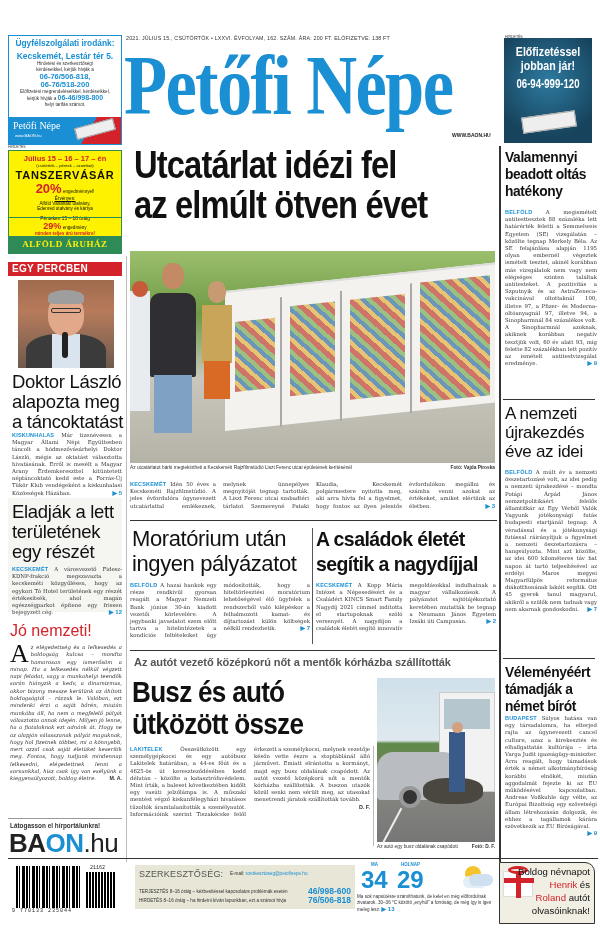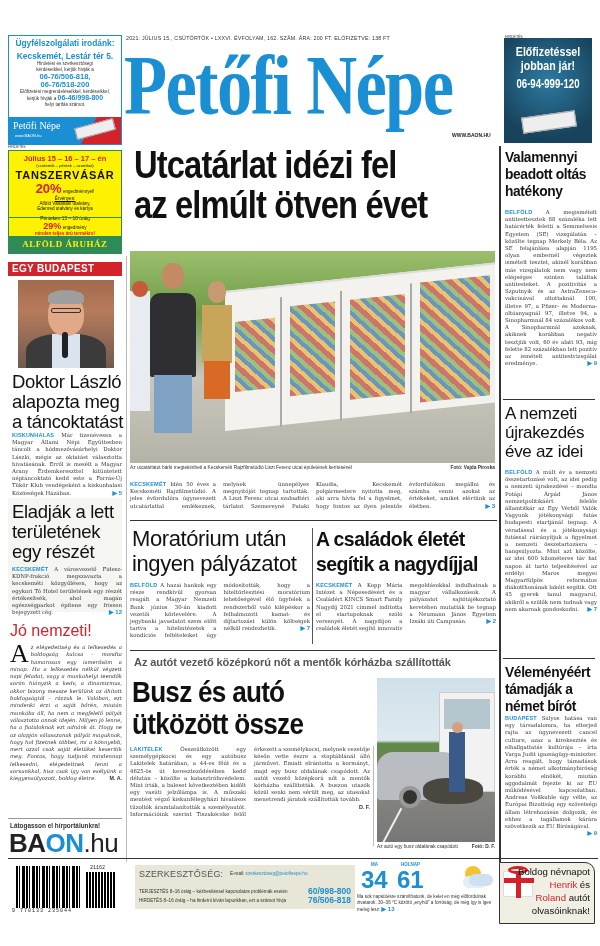--- a/index.html
+++ b/index.html
@@ -191,21 +191,21 @@
   <div class="k" style="font-size:4.6px">Edenred utalvány és kártya</div>
   <div class="div"></div>
   <div class="k" style="font-size:4.8px;margin-top:5px">Pénteken 15 – 18 óráig</div>
   <div class="k" style="font-size:4.6px"><span class="r" style="font-size:9px">29%</span> <span>engedmény</span></div>
   <div class="r" style="font-size:4.6px;text-decoration:underline">minden teljes árú termékre!</div>
   <div class="r" style="font-size:3px;font-weight:normal">Az akció adta engedmények nem összevonhatók! Az akció</div>
   <div class="r" style="font-size:3px;font-weight:normal">Az engedmények a legolcsóbb termékre vonatkoznak.</div>
   <div class="bottom">ALFÖLD ÁRUHÁZ</div>
 </div>
 
-<div id="egy-label" class="abs">EGY BUDAPEST</div>
+<div id="egy-label" class="abs">EGY PERCBEN</div>
 <div id="egy-photo" class="abs">
   <div class="vest"></div>
     <div class="shirt"></div>
     <div class="face"></div>
     <div class="hair"></div>
     <div class="glasses"></div>
     <div class="mic"></div>
 </div>
 <div id="egy-title" class="abs">Doktor László alapozta meg a táncoktatást</div>
 <div id="egy-body" class="abs body">
@@ -343,28 +343,28 @@
 <div id="r3-body" class="abs body">
   <span class="loc">BUDAPEST</span>
   <span>Súlyos hatása van egy társadalomra, ha elterjed rajta az úgynevezett cancel culture, azaz a kirekesztés és elhallgattatás kultúrája – írta Varga Judit igazságügy-miniszter. Arra reagált, hogy támadások érték a német alkotmánybíróság korábbi elnökét, miután aggodalmát fejezte ki az EU működésével kapcsolatban. Andreas Voßkuhle úgy vélte, az Európai Bizottság egy szövetségi állam létrehozásán dolgozik, és ehhez a tagállamok kárára szövetkezik az EU Bíróságával.</span>
   <span class="arrow">▶ 9</span>
 </div>
 
 <div class="hline" style="left:8px;top:858px;width:590px;background:#333"></div>
 <div id="editorial" class="abs">
   <div class="h">SZERKESZTŐSÉG:</div>
   <div class="mail"><span>E-mail:</span> <b>szerkesztoseg@petofinepe.hu</b></div>
-  <div class="row" style="top:24px"><span>TERJESZTÉS 8–16 óráig – kézbesítéssel kapcsolatos problémák esetén</span><span class="num">60/998-800</span></div>
+  <div class="row" style="top:24px"><span>TERJESZTÉS 8–16 óráig – kézbesítéssel kapcsolatos problémák esetén</span><span class="num">46/998-600</span></div>
   <div class="row" style="top:33px"><span>HIRDETÉS 8–16 óráig – ha hirdetni kíván lapunkban, ezt a számot hívja</span><span class="num">76/506-818</span></div>
 </div>
 <div id="weather" class="abs">
   <div class="lab" style="left:14px;top:0">MA</div>
   <div class="deg" style="left:4px;top:6px">34</div>
   <div class="lab" style="left:44px;top:0">HOLNAP</div>
-  <div class="deg" style="left:40px;top:6px">61</div>
+  <div class="deg" style="left:40px;top:6px">29</div>
   <div class="sun"></div>
   <div class="cloud"></div>
   <div class="txt"><span>Ma sok napsütésre számíthatunk, de kelet en még előfordulnak zivatarok. 30–36 °C közötti „enyhül” a forróság, de még így is igen meleg lesz.</span> <span class="arrow" style="float:none">▶ 13</span></div>
 </div>
 <div id="nameday" class="abs">
   <div class="gift"></div>
   <div class="bow"></div>
   <div class="t" style="top:3px">Boldog névnapot</div>
   <div class="t" style="top:16px"><span class="red">Henrik</span><span> és</span></div>
   <div class="t" style="top:29px"><span class="red">Roland</span><span> autót</span></div>

